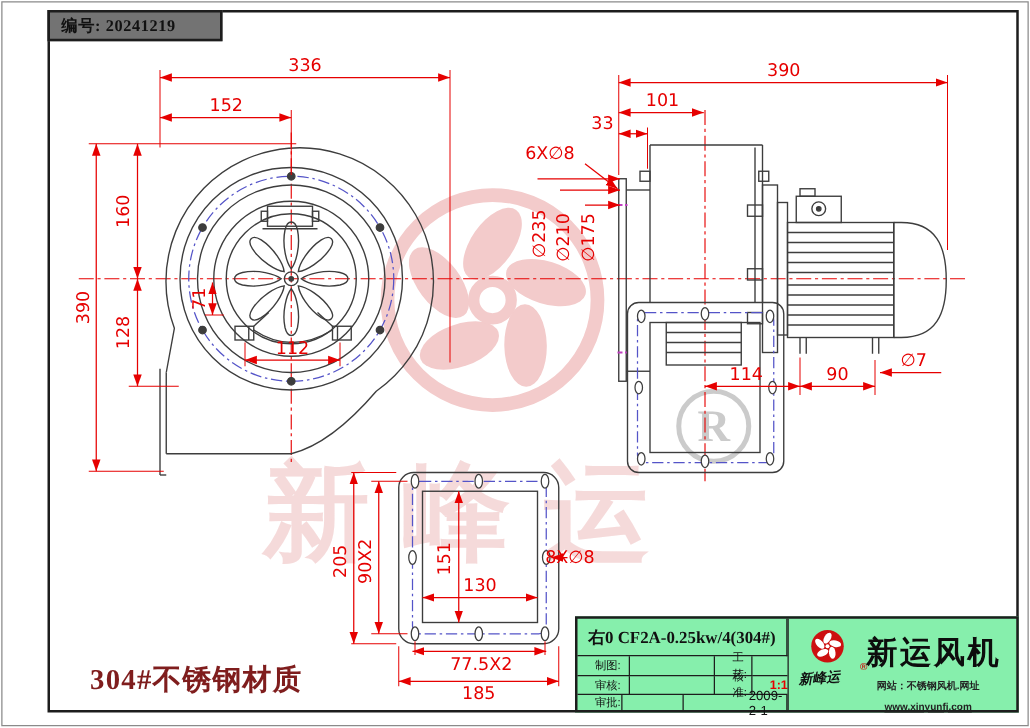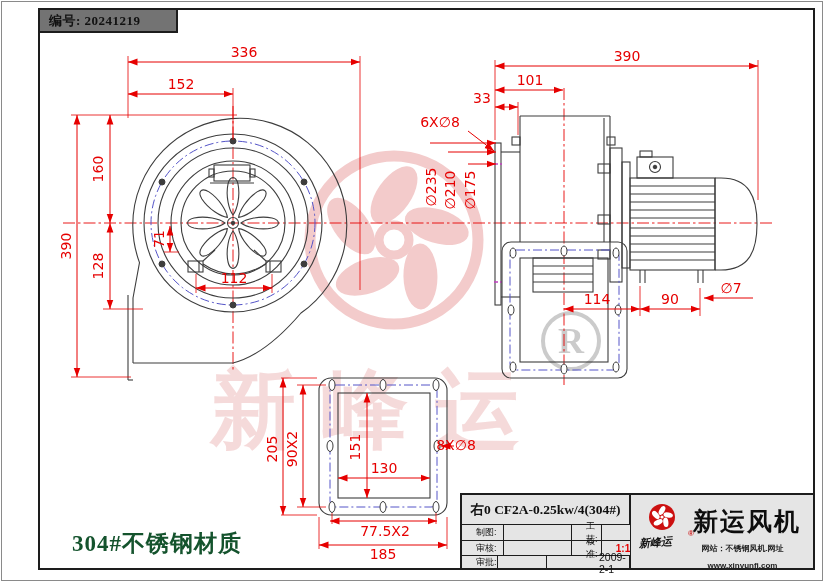--- a/index.html
+++ b/index.html
@@ -5,33 +5,33 @@
   html,body{margin:0;padding:0;background:#fff;}
   .page{position:relative;width:824px;height:582px;background:#fff;overflow:hidden;
         font-family:"Liberation Sans",sans-serif;}
   .outer-border{position:absolute;inset:1px;border:1px solid #8a8a8a;pointer-events:none;}
   .frame{position:absolute;left:38px;top:8px;width:777px;height:562px;border:2px solid #1d1d1d;
          box-sizing:border-box;}
   .serial{position:absolute;left:38px;top:8px;width:140px;height:25px;box-sizing:border-box;
           border:2px solid #1d1d1d;display:flex;align-items:center;padding-left:9px;
           font-size:13px;font-weight:bold;color:#111;background:#737373;z-index:2;
           font-family:"Liberation Serif",serif;letter-spacing:.5px;}
-  .material{position:absolute;left:72px;top:528px;font-size:23px;color:#14532d;z-index:2;
+  .material{position:absolute;left:72px;top:528px;font-size:23px;color:#7f1d1d;z-index:2;
             font-family:"Liberation Serif",serif;font-weight:bold;letter-spacing:1px;}
   
   .wm{position:absolute;z-index:0;}
   .wm-text{left:210px;top:352px;font-size:86px;font-weight:bold;color:#efc2c2;opacity:.6;
            letter-spacing:26px;font-family:"Liberation Serif",serif;white-space:nowrap;}
   .wm-reg{left:541px;top:311px;width:52px;height:52px;border:4px solid #cbcbcb;border-radius:50%;
           color:#cbcbcb;font-size:36px;font-weight:bold;display:flex;align-items:center;
           justify-content:center;font-family:"Liberation Serif",serif;}
   .drawing{position:absolute;left:0;top:0;z-index:1;}
   
   .tb{position:absolute;left:460px;top:493px;width:355px;height:77px;border:2px solid #1d1d1d;
-      box-sizing:border-box;background:#e5e5e5;z-index:2;font-size:9px;color:#111;}
+      box-sizing:border-box;background:#86efac;z-index:2;font-size:9px;color:#111;}
   .tb .cell{position:absolute;box-sizing:border-box;border-right:1px solid #1d1d1d;
             border-bottom:1px solid #1d1d1d;display:flex;align-items:center;padding-left:14px;}
   .tb-title{position:absolute;left:0;top:0;width:168px;height:30px;box-sizing:border-box;
             border-right:1px solid #1d1d1d;border-bottom:1px solid #1d1d1d;display:flex;
             align-items:center;justify-content:center;font-size:13.5px;font-weight:bold;
             font-family:"Liberation Serif",serif;}
   .tb-logo{position:absolute;left:168px;top:0;width:183px;height:73px;}
   .tb-script{position:absolute;left:8px;top:40px;font-size:11px;font-weight:bold;
              font-style:italic;transform:rotate(-4deg);font-family:"Liberation Serif",serif;}
   .tb-reg{position:absolute;left:57px;top:34px;font-size:8px;color:#cc1010;font-weight:bold;}

